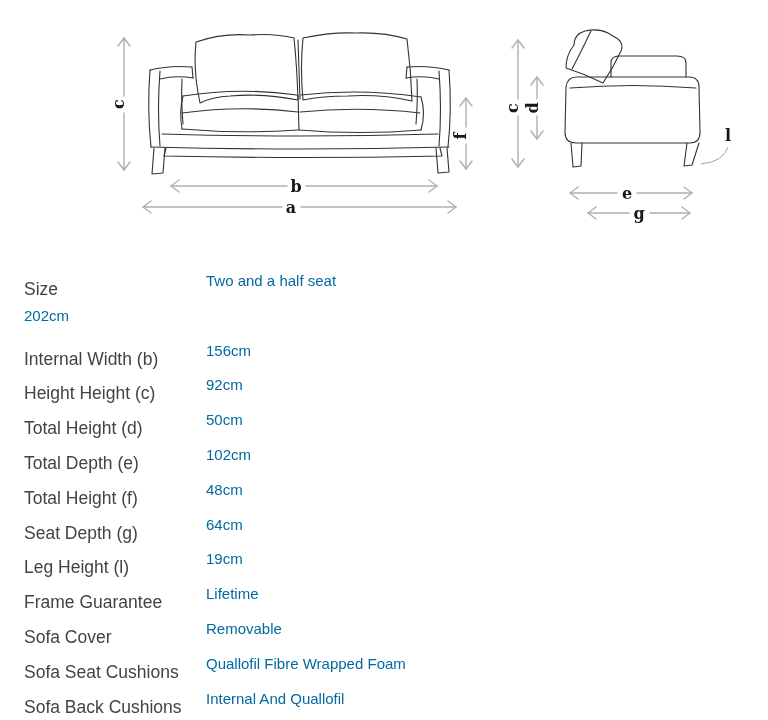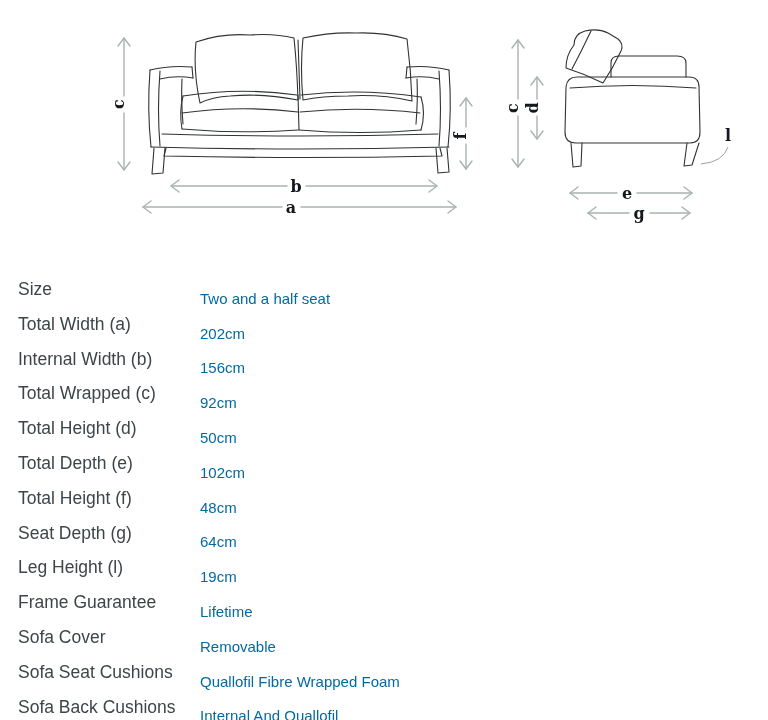--- a/index.html
+++ b/index.html
@@ -8,21 +8,21 @@
   }
   .diagram-wrap{position:absolute;top:0;left:0;width:768px;height:250px;}
   .diagram-wrap svg{display:block;}
   svg text.dim{
     font-family:"DejaVu Serif",serif;font-weight:bold;font-size:16px;fill:#15181c;
   }
   .sofa-line{stroke:#303335;stroke-width:1.1;fill:none;stroke-linecap:round;stroke-linejoin:round;}
   .arrow{stroke:#a9b3b1;stroke-width:1.4;fill:none;stroke-linecap:round;stroke-linejoin:round;}
   .callout{stroke:#9aa3a1;stroke-width:1;fill:none;}
   .spec-table{position:absolute;left:18px;top:272px;width:742px;}
-  .spec-row{display:flex;align-items:flex-end;height:34.8px;}
+  .spec-row{display:flex;align-items:flex-start;height:34.8px;margin-left:6px;}
   .spec-label{
     width:182px;flex:0 0 182px;font-size:17.5px;line-height:34.8px;
     color:#3e4549;white-space:nowrap;
   }
   .spec-value{font-size:15px;color:#0369a1;white-space:nowrap;}
 </style>
 </head>
 <body>
 
 <div class="diagram-wrap">
@@ -134,31 +134,30 @@
 </div>
 
 <div class="spec-table">
 
     <div class="spec-row">
       <div class="spec-label">Size</div>
       <div class="spec-value">Two and a half seat</div>
     </div>
 
     <div class="spec-row">
-      <div class="spec-label">Total Width (a)</div>
       <div class="spec-value">202cm</div>
     </div>
 
     <div class="spec-row">
       <div class="spec-label">Internal Width (b)</div>
       <div class="spec-value">156cm</div>
     </div>
 
     <div class="spec-row">
-      <div class="spec-label">Total Wrapped (c)</div>
+      <div class="spec-label">Height Height (c)</div>
       <div class="spec-value">92cm</div>
     </div>
 
     <div class="spec-row">
       <div class="spec-label">Total Height (d)</div>
       <div class="spec-value">50cm</div>
     </div>
 
     <div class="spec-row">
       <div class="spec-label">Total Depth (e)</div>

